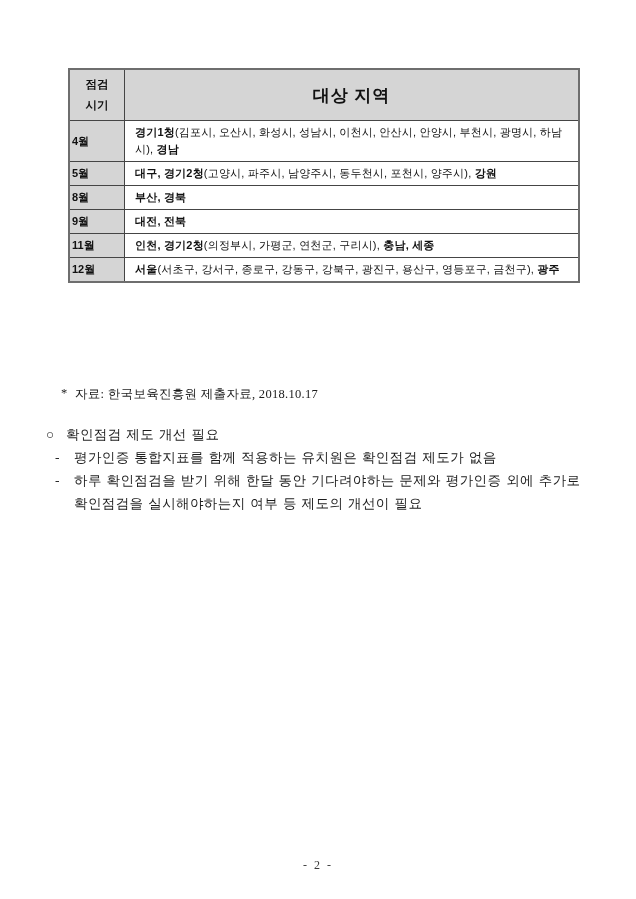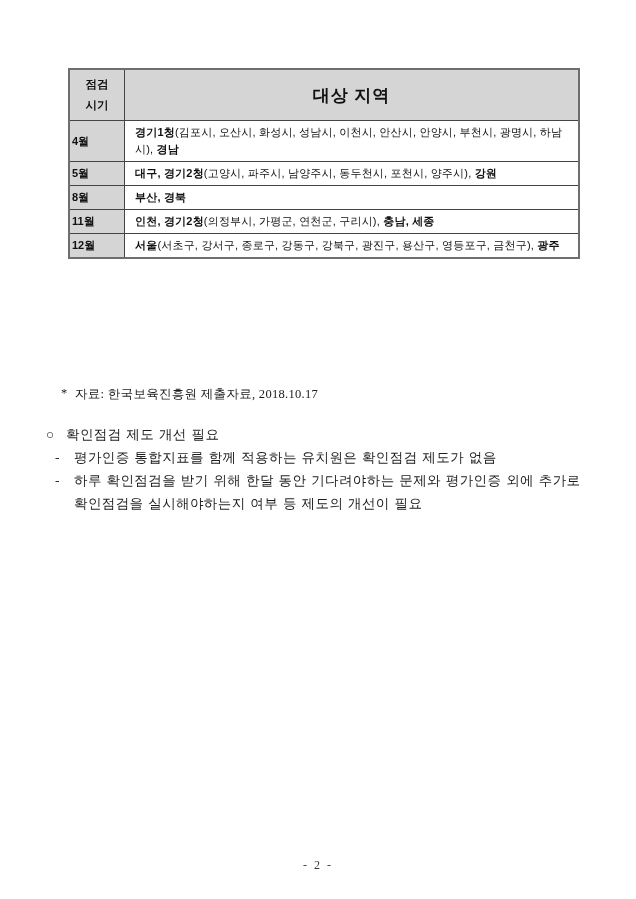--- a/index.html
+++ b/index.html
@@ -115,20 +115,24 @@
         </tr>
         <tr>
           <td class="month-cell">5월</td>
           <td class="region-cell"><span class="b">대구, 경기2청</span><span>(고양시, 파주시, 남양주시, 동두천시, 포천시, 양주시), </span><span class="b">강원</span></td>
         </tr>
         <tr>
           <td class="month-cell">8월</td>
           <td class="region-cell"><span class="b">부산, 경북</span></td>
         </tr>
         <tr>
+          <td class="month-cell">9월</td>
+          <td class="region-cell"><span class="b">대전, 전북</span></td>
+        </tr>
+        <tr>
           <td class="month-cell">11월</td>
           <td class="region-cell"><span class="b">인천, 경기2청</span><span>(의정부시, 가평군, 연천군, 구리시), </span><span class="b">충남, 세종</span></td>
         </tr>
         <tr>
           <td class="month-cell">12월</td>
           <td class="region-cell"><span class="b">서울</span><span>(서초구, 강서구, 종로구, 강동구, 강북구, 광진구, 용산구, 영등포구, 금천구), </span><span class="b">광주</span></td>
         </tr>
       </tbody>
   </table>
 

